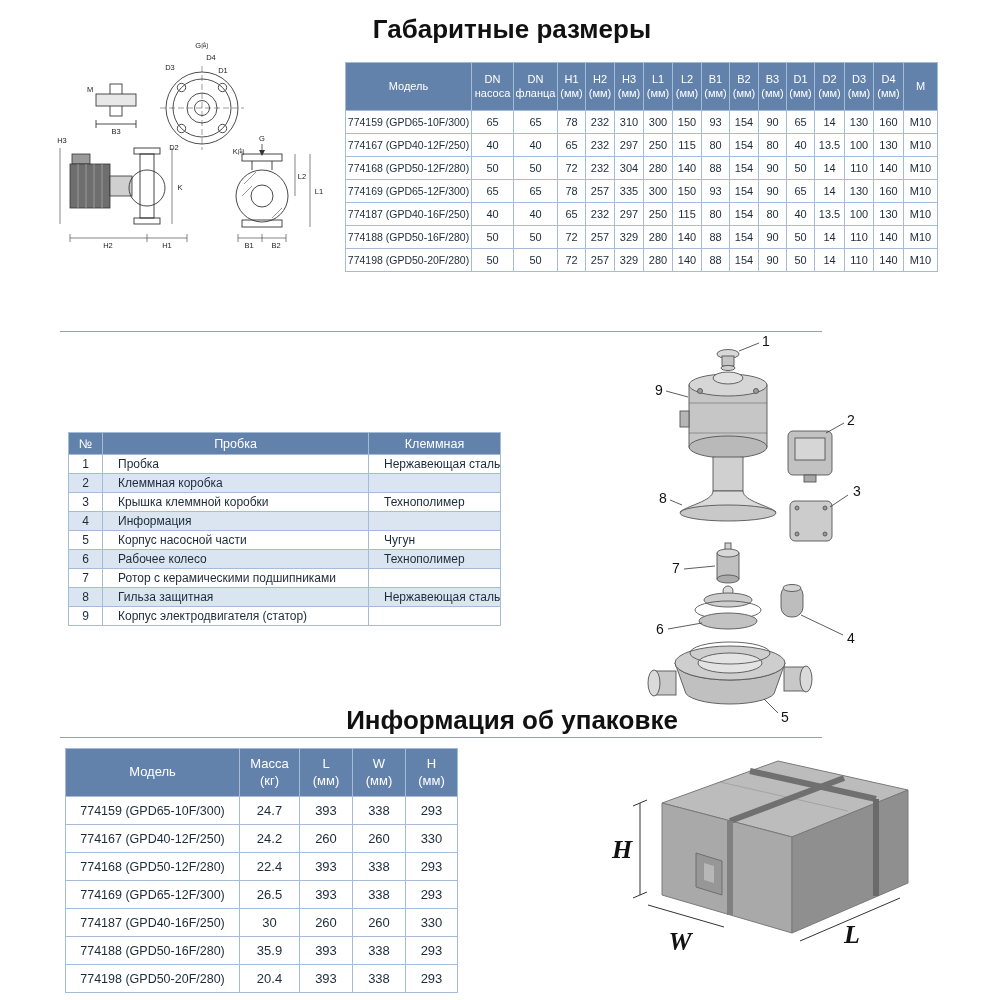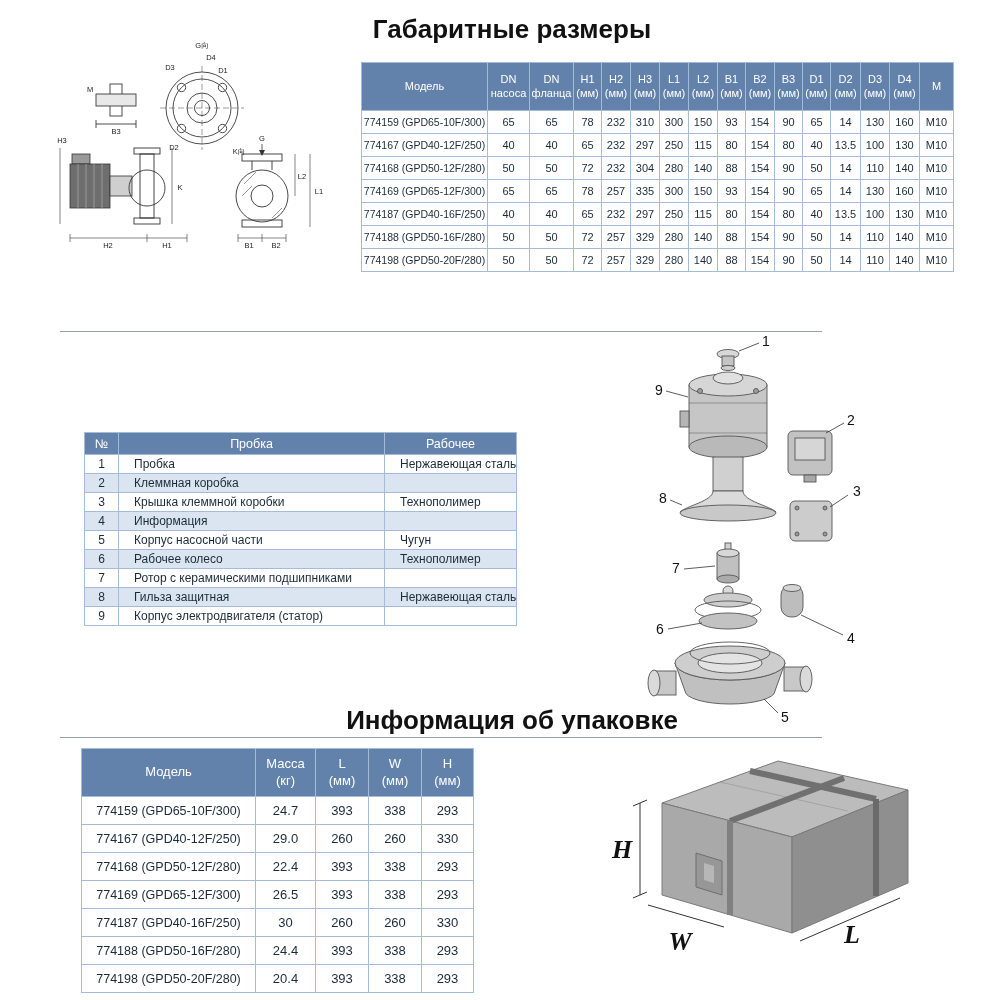--- a/index.html
+++ b/index.html
@@ -10,21 +10,21 @@
   html,body{background:#fff;}
   body{width:1000px;height:1000px;font-family:"Liberation Sans",sans-serif;}
   .page{position:relative;width:1000px;height:1000px;background:#fff;overflow:hidden;}
 
   .sec-title{position:absolute;left:12px;width:100%;text-align:center;
     font-size:26px;font-weight:600;color:var(--title-color);}
   .t1{top:14px}.t2{top:300px}.t3{top:705px}
   .hr{position:absolute;left:60px;width:762px;height:1px;background:var(--line-gray);}
   .hr1{top:331px}.hr2{top:737px}
 
-  table{position:absolute;border-collapse:collapse;table-layout:fixed;background:#fff;margin-left:16px;}
+  table{position:absolute;border-collapse:collapse;table-layout:fixed;background:#fff;}
   th,td{border:1px solid var(--border-blue);text-align:center;overflow:hidden;}
   th{background:var(--header-blue);color:#fff;font-weight:normal;vertical-align:middle;}
   td{color:var(--text-dark);}
 
   .dim-table{left:345px;top:62px;width:592px;font-size:11px;}
   .dim-table thead th{height:48px;font-size:11px;line-height:1.25;padding:0 1px;}
   .dim-table td{height:23px;padding:0 1px;white-space:nowrap;}
   .dim-table td:first-child{font-size:10.5px;}
 
   .parts-table{left:68px;top:432px;width:432px;font-size:12px;}
@@ -307,21 +307,21 @@
   <table class="parts-table" id="parts-table">
     <colgroup>
         <col style="width:34px">
         <col style="width:266px">
         <col style="width:132px">
       </colgroup>
     <thead>
         <tr>
           <th>№</th>
           <th>Пробка</th>
-          <th>Рабочее</th>
+          <th>Клеммная</th>
         </tr>
       </thead>
     <tbody>
         <tr>
           <td>1</td>
           <td>Пробка</td>
           <td>Нержавеющая сталь</td>
         </tr>
         <tr>
           <td>2</td>
@@ -475,21 +475,21 @@
     <tbody>
         <tr>
           <td>774159 (GPD65-10F/300)</td>
           <td>24.7</td>
           <td>393</td>
           <td>338</td>
           <td>293</td>
         </tr>
         <tr>
           <td>774167 (GPD40-12F/250)</td>
-          <td>29.0</td>
+          <td>24.2</td>
           <td>260</td>
           <td>260</td>
           <td>330</td>
         </tr>
         <tr>
           <td>774168 (GPD50-12F/280)</td>
           <td>22.4</td>
           <td>393</td>
           <td>338</td>
           <td>293</td>
@@ -503,21 +503,21 @@
         </tr>
         <tr>
           <td>774187 (GPD40-16F/250)</td>
           <td>30</td>
           <td>260</td>
           <td>260</td>
           <td>330</td>
         </tr>
         <tr>
           <td>774188 (GPD50-16F/280)</td>
-          <td>24.4</td>
+          <td>35.9</td>
           <td>393</td>
           <td>338</td>
           <td>293</td>
         </tr>
         <tr>
           <td>774198 (GPD50-20F/280)</td>
           <td>20.4</td>
           <td>393</td>
           <td>338</td>
           <td>293</td>

